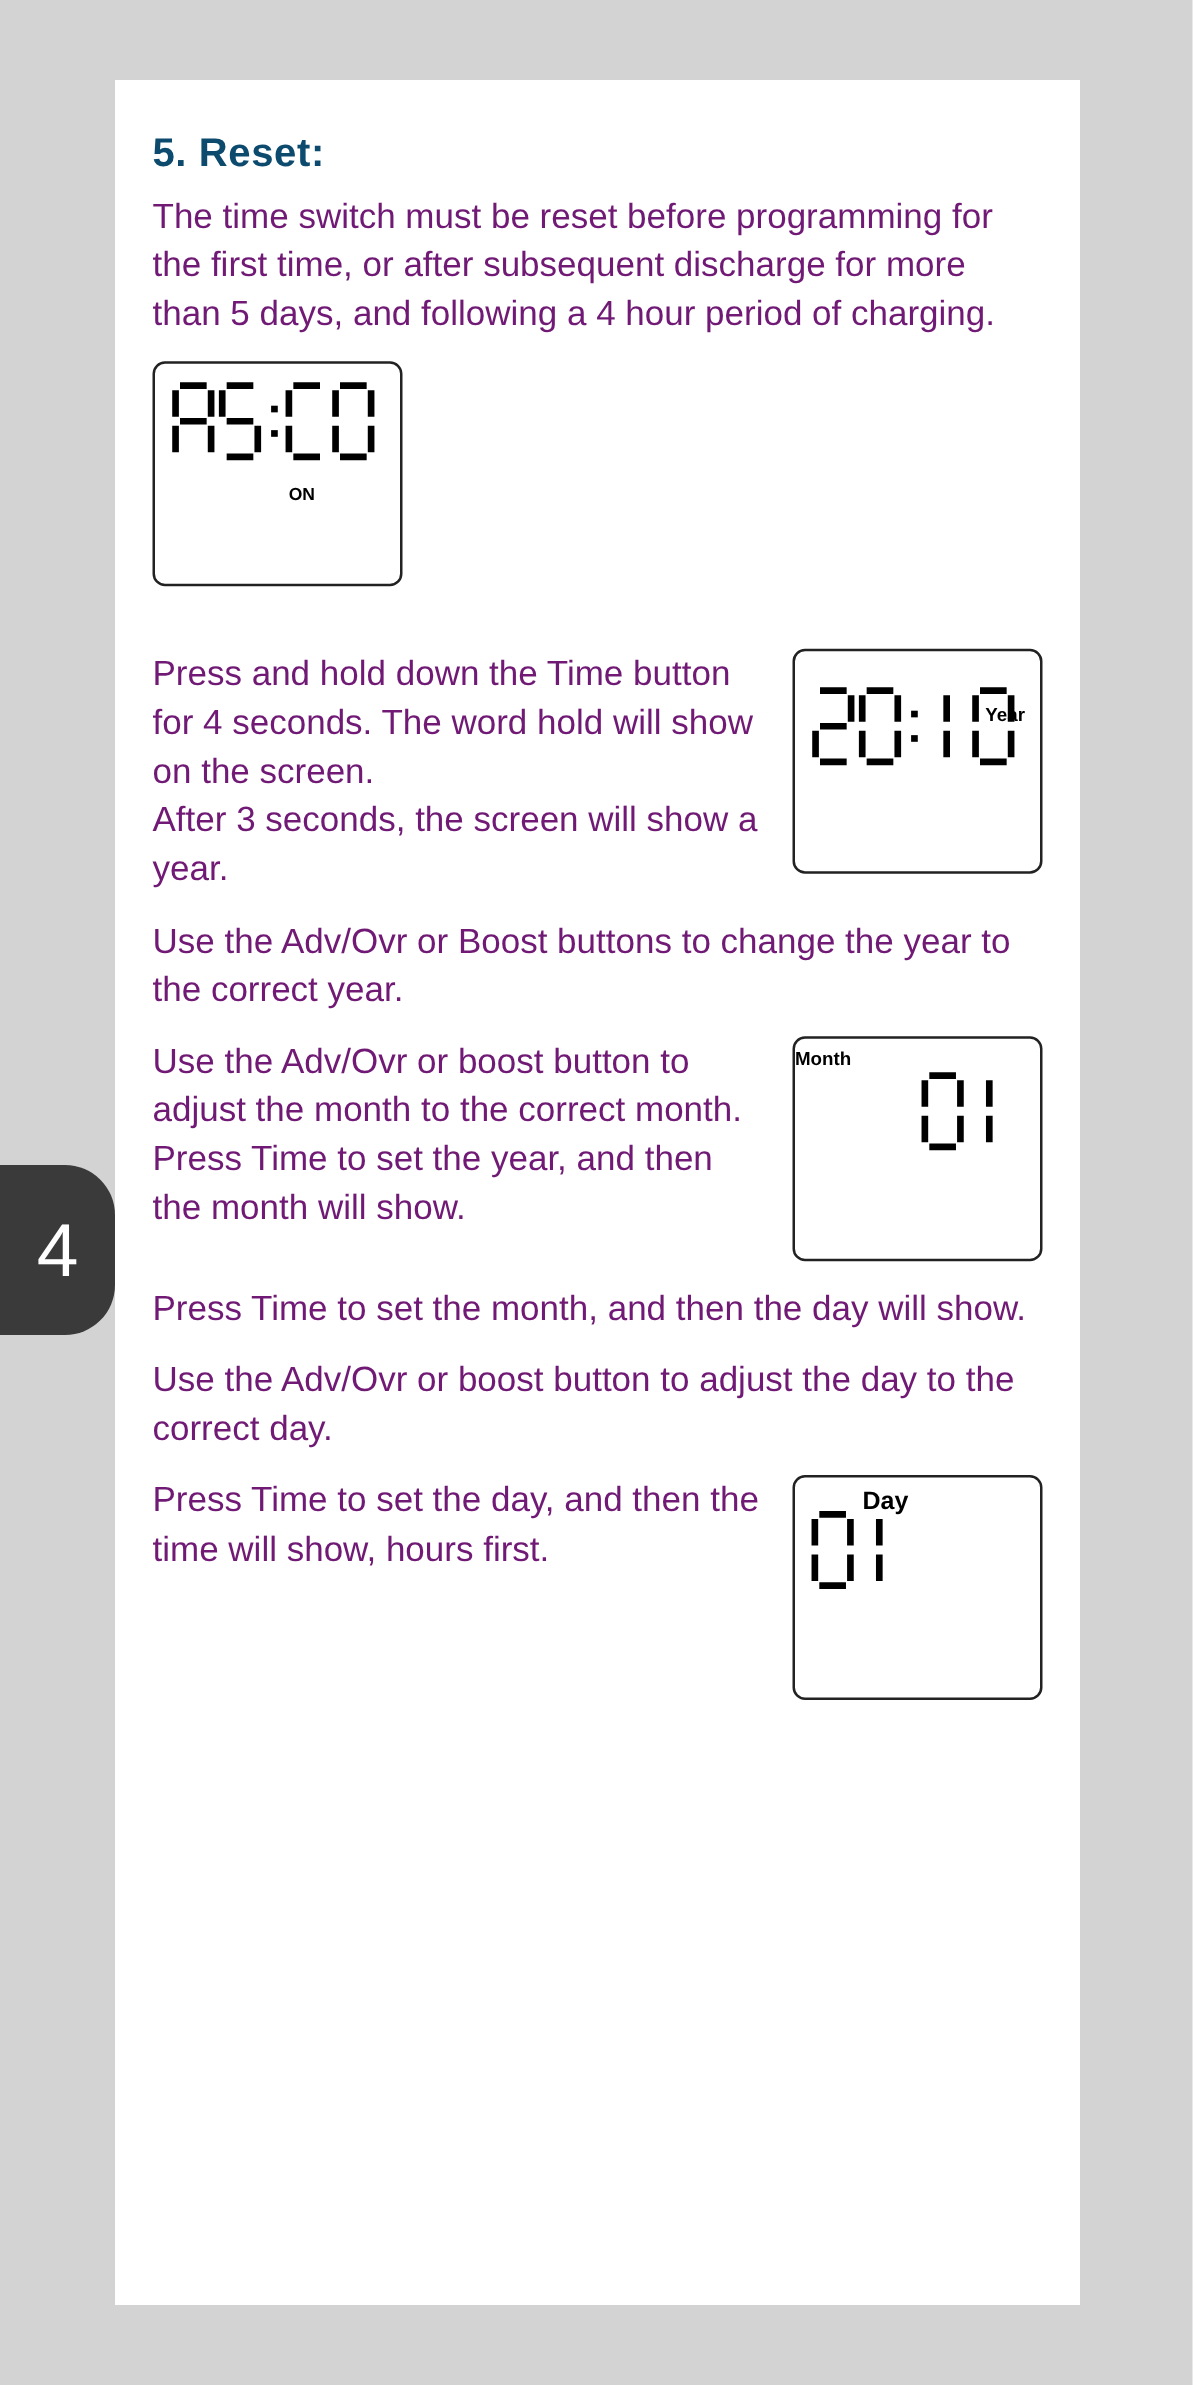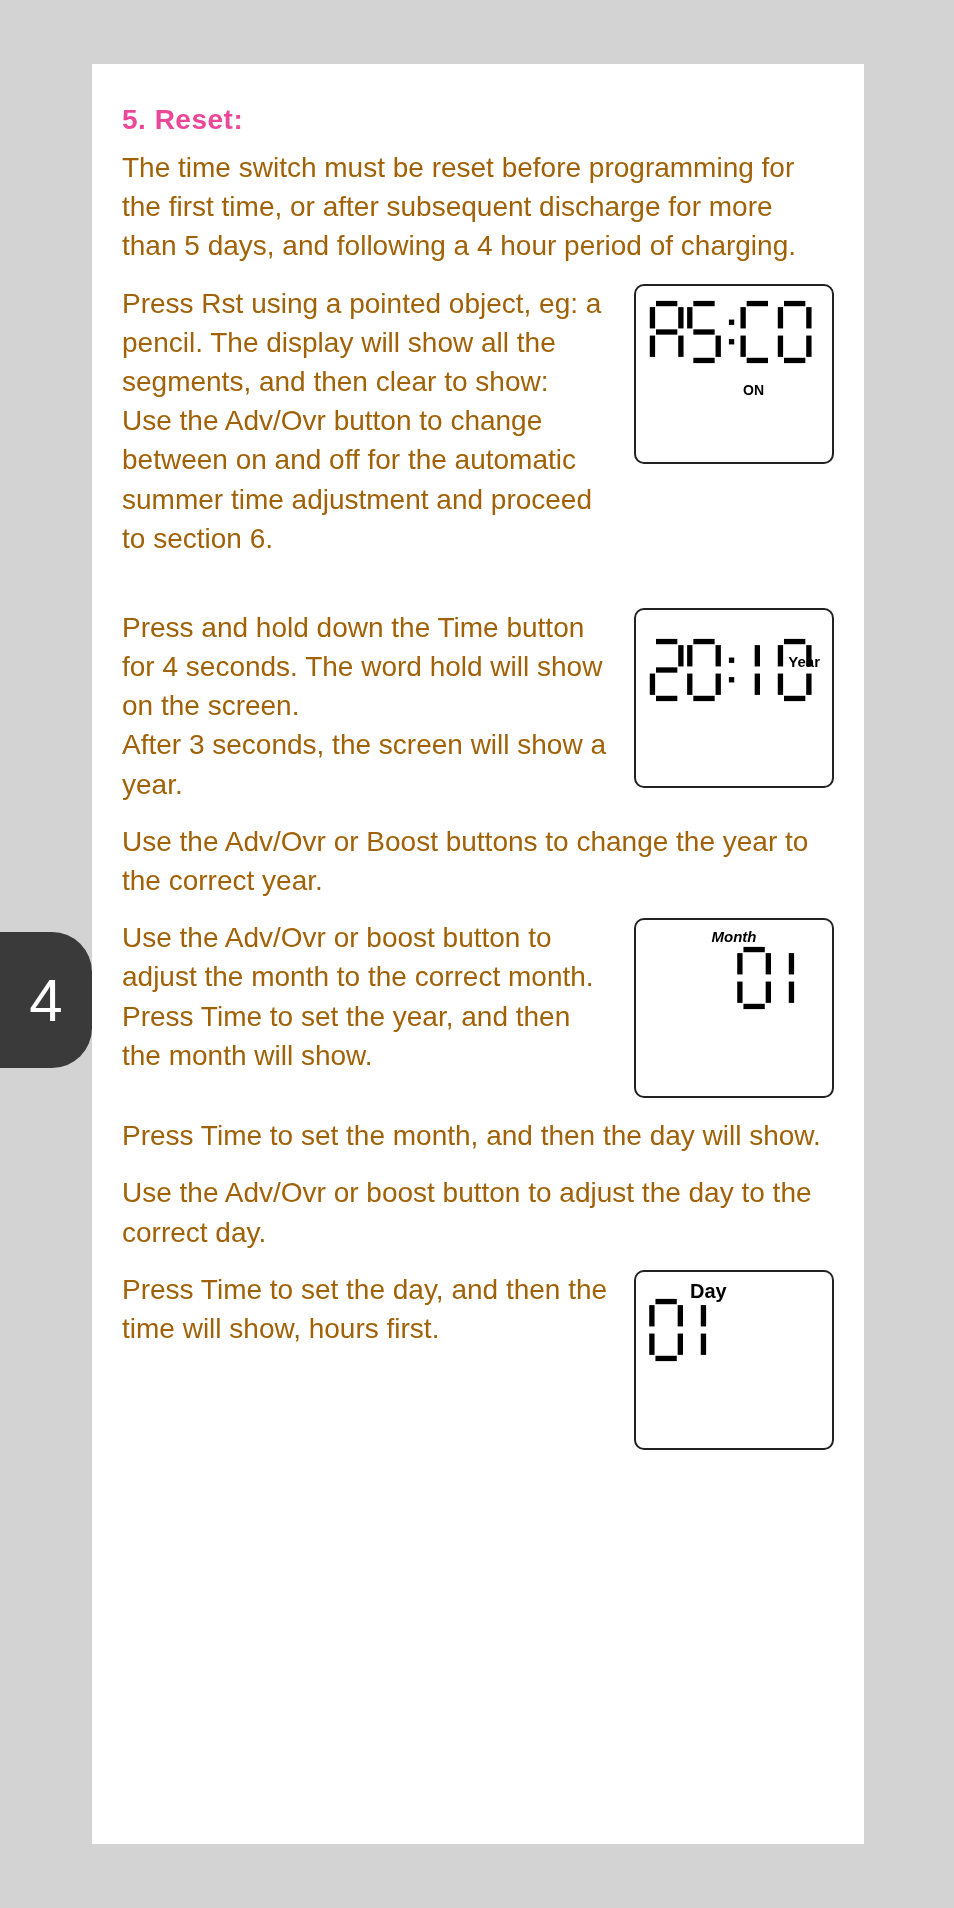--- a/index.html
+++ b/index.html
@@ -13,30 +13,30 @@
     .page {
       position: absolute;
       left: 92px;
       top: 64px;
       width: 772px;
       height: 1780px;
       background: #ffffff;
       padding: 40px 30px 30px 30px;
     }
     h2 {
-      font-size: 28px;
-      font-weight: bold;
-      color: #ec4899;
+      font-size: 32px;
+      font-weight: bold;
+      color: #0c4a6e;
       margin-bottom: 12px;
       letter-spacing: 0.5px;
     }
     p {
       font-size: 28px;
       line-height: 1.4;
-      color: #a16207;
+      color: #701a75;
       margin-bottom: 18px;
     }
     .section {
       margin-bottom: 50px;
     }
     .row {
       display: flex;
       align-items: flex-start;
       gap: 18px;
       margin-bottom: 18px;
@@ -76,24 +76,23 @@
       right: 12px;
       font-size: 15px;
       font-weight: bold;
       margin-top: 35px;
     }
     .lcd-label-tc {
       position: absolute;
       top: 8px;
       left: 0;
       right: 0;
-      text-align: center;
+      text-align: left;
       font-size: 15px;
       font-weight: bold;
-      font-style: italic;
     }
     .lcd-label-tc-left {
       position: absolute;
       top: 8px;
       left: 54px;
       font-size: 20px;
       font-weight: bold;
     }
     .lcd-on {
       position: absolute;
@@ -115,24 +114,20 @@
 <div class="page-tab">
   <span>4</span>
 </div>
 
 <div class="page">
 
   <div class="section">
     <h2>5. Reset:</h2>
     <p>The time switch must be reset before programming for the first time, or after subsequent discharge for more than 5 days, and following a 4 hour period of charging.</p>
     <div class="row">
-      <div style="flex:1">
-        <p>Press Rst using a pointed object, eg: a pencil. The display will show all the segments, and then clear to show:</p>
-        <p>Use the Adv/Ovr button to change between on and off for the automatic summer time adjustment and proceed to section 6.</p>
-      </div>
       <div class="lcd lcd-short">
         <svg class="segments" viewBox="0 0 200 90" width="188" height="80" style="left:6px;top:14px;">
 
           <g transform="translate(6,4)" stroke="#000" stroke-width="6" fill="none" stroke-linecap="butt">
             <line x1="4" y1="0" x2="28" y2="0"></line>
             <line x1="0" y1="4" x2="0" y2="28"></line>
             <line x1="32" y1="4" x2="32" y2="28"></line>
             <line x1="4" y1="32" x2="28" y2="32"></line>
             <line x1="0" y1="36" x2="0" y2="60"></line>
             <line x1="32" y1="36" x2="32" y2="60"></line>

